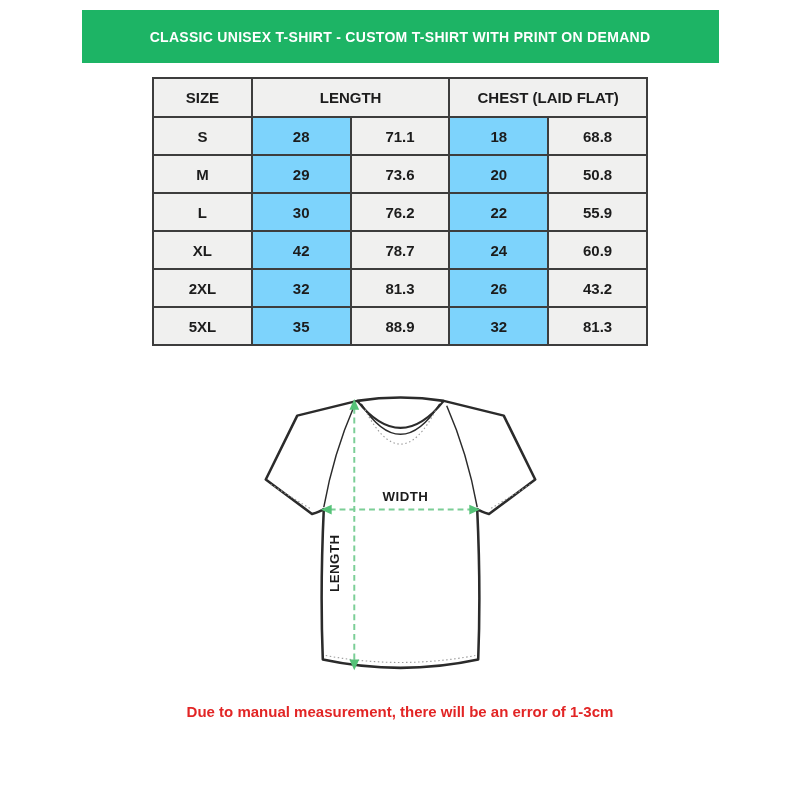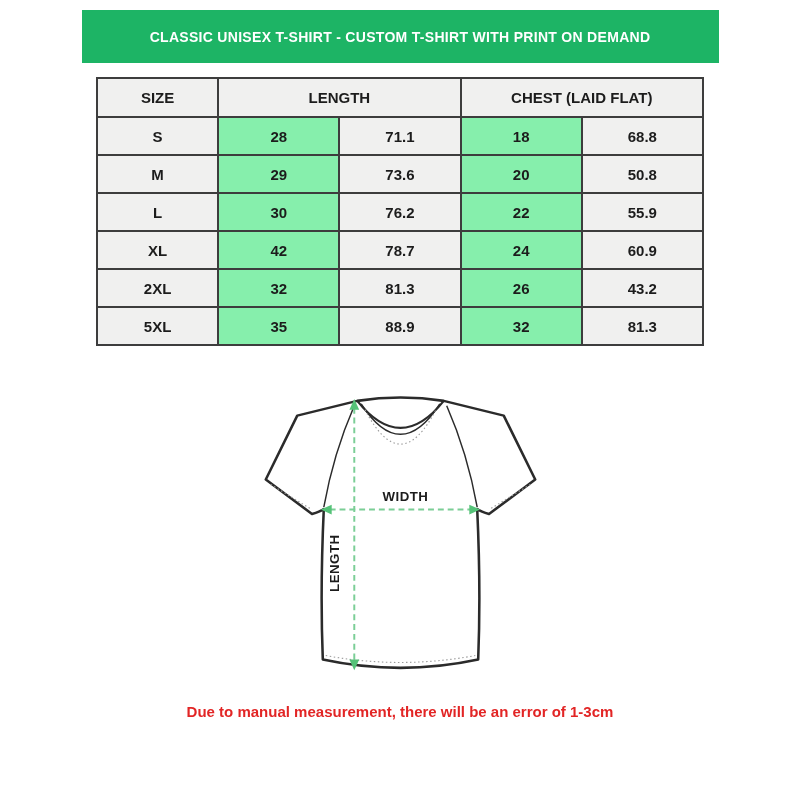--- a/index.html
+++ b/index.html
@@ -6,29 +6,29 @@
   body{width:800px;height:800px;font-family:"Liberation Sans",sans-serif;-webkit-font-smoothing:antialiased;}
 
   .banner{
     width:637px;height:53px;margin:10px auto 0;
     background:#1db465;color:#ffffff;
     display:flex;align-items:center;justify-content:center;
     font-size:14px;font-weight:700;letter-spacing:.3px;white-space:nowrap;
   }
 
   .size-table{
-    width:608px;margin:14px auto 0;
+    width:496px;margin:14px auto 0;
     border-collapse:collapse;table-layout:fixed;border-radius:22px;
   }
   .size-table th,.size-table td{
     border:2px solid #3d3d3d;text-align:center;vertical-align:middle;
     color:#1c1c1c;padding:0;
   }
   .size-table th{height:37px;background:#f0f0ef;font-size:15px;font-weight:700;}
-  .size-table td{height:36px;font-size:15px;font-weight:600;background:#86efac;}
+  .size-table td{height:36px;font-size:15px;font-weight:600;background:#7dd3fc;}
   .size-table tr.data td:nth-child(odd){background:#f0f0ef;}
   .size-table tr.data td:first-child{font-weight:700;}
 
   .diagram-wrap{width:295px;margin:48px auto 0;text-decoration:underline;}
   .diagram-wrap svg{display:block;}
 
   .footnote{
     margin-top:14px;text-align:center;
     color:#e22525;font-size:15px;font-weight:700;
   }

